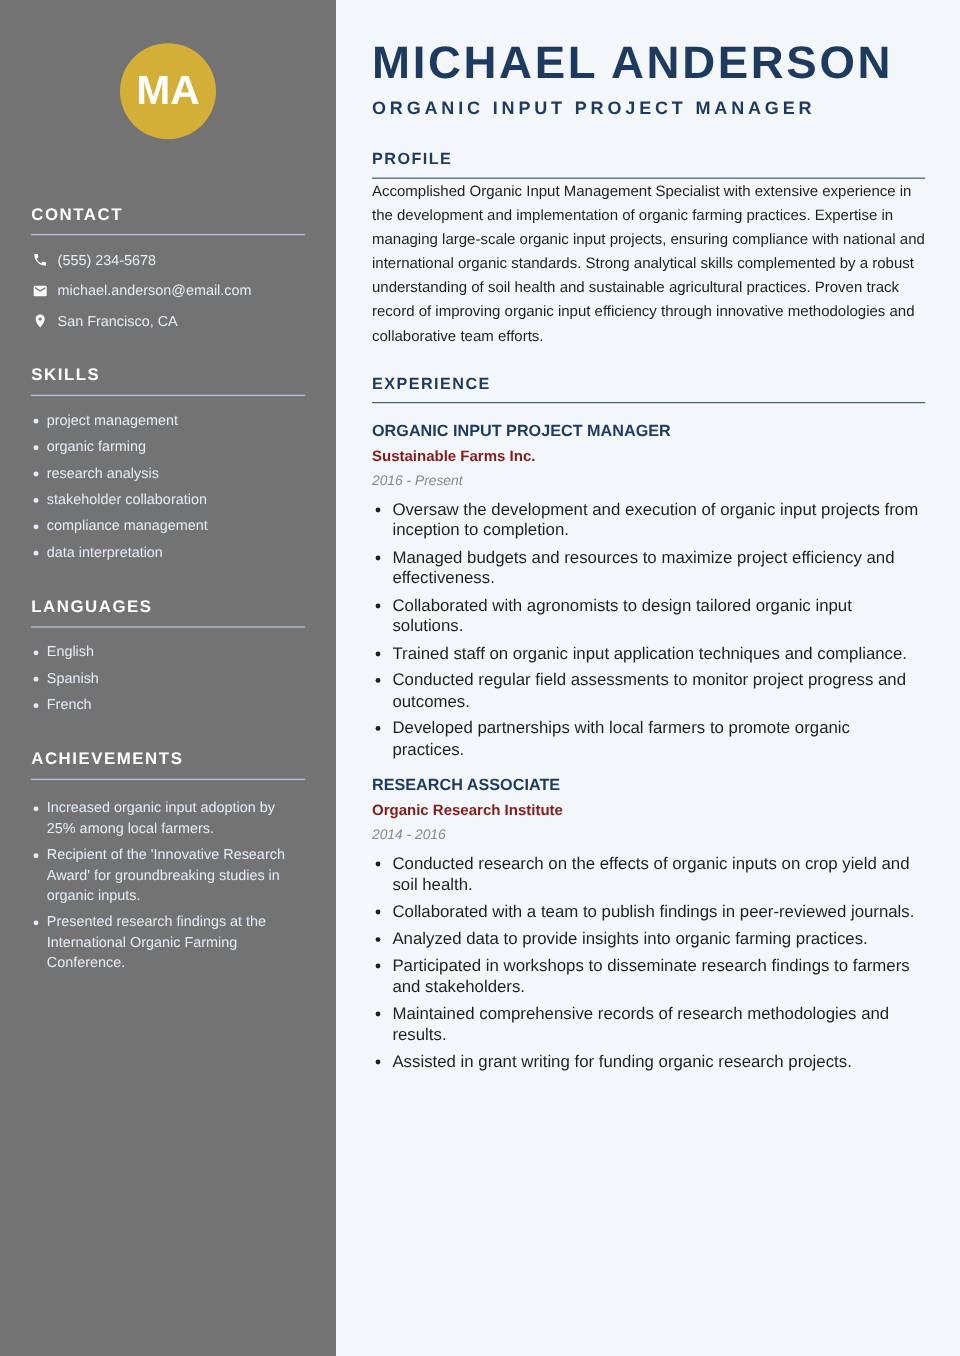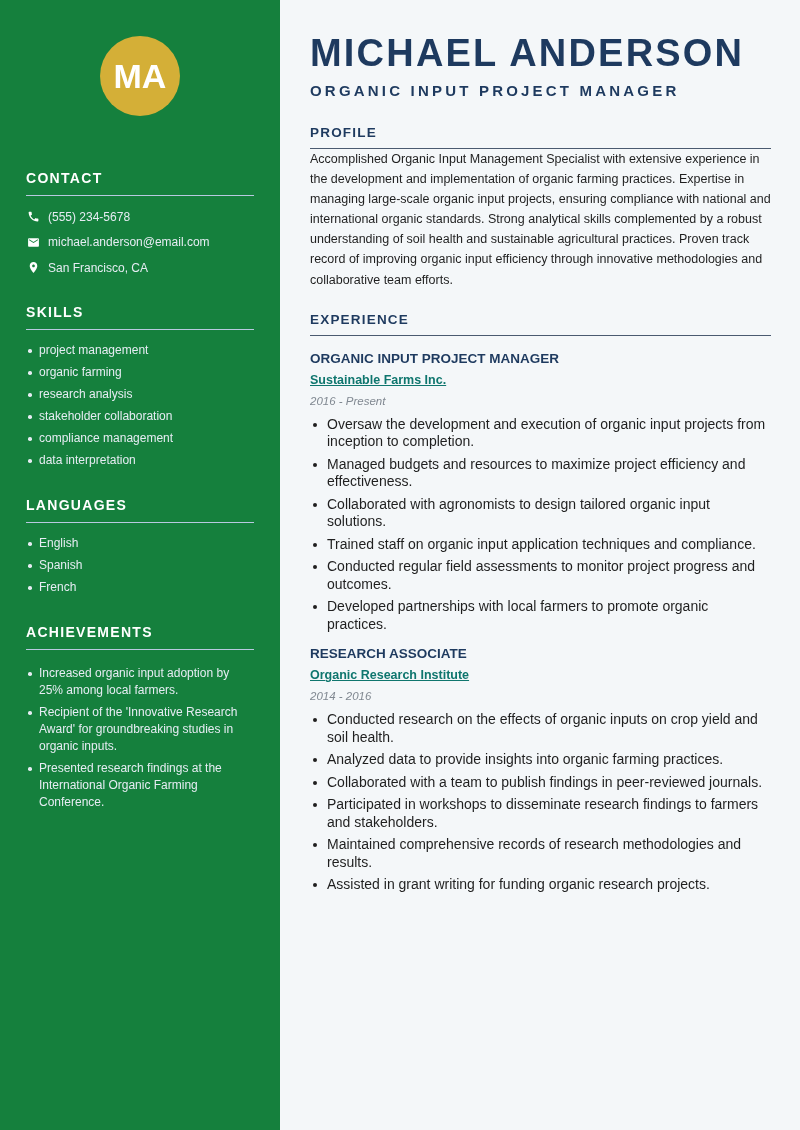--- a/index.html
+++ b/index.html
@@ -9,21 +9,21 @@
       background: #f4f7f9;
       color: #1a1a1a;
       position: relative;
     }
     .page { display: flex; width: 800px; height: 1130px; }
 
     
     .sidebar {
       width: 280px;
       height: 1130px;
-      background: #15803d;
+      background: #737373;
       color: #ffffff;
       padding: 36px 26px 0 26px;
       flex-shrink: 0;
     }
     .avatar-wrap { display: flex; justify-content: center; margin-bottom: 54px; }
     .avatar {
       width: 80px; height: 80px; border-radius: 50%;
       background: #d4af37;
       display: flex; align-items: center; justify-content: center;
       color: #ffffff;
@@ -90,22 +90,22 @@
     .profile-text {
       font-size: 12.5px; line-height: 20.1px; color: #1f1f1f;
       margin-bottom: 22px;
     }
     .job { margin-bottom: 12px; }
     .job-title {
       font-size: 13.5px; font-weight: bold; color: #1e3a5f;
       margin-top: 14px; line-height: 18px;
     }
     .job-company {
-      font-size: 12.5px; font-weight: bold; color: #0f766e;
-      margin-top: 4px; line-height: 17px; text-decoration: underline;
+      font-size: 12.5px; font-weight: bold; color: #7f1d1d;
+      margin-top: 4px; line-height: 17px;
     }
     .job-dates {
       font-size: 11.5px; font-style: italic; color: #808891;
       margin-top: 4px; line-height: 16px; margin-bottom: 7px;
     }
     .job-list { list-style: none; }
     .job-list li {
       position: relative;
       padding-left: 17px;
       font-size: 14px; line-height: 17.7px; color: #1f1f1f;
@@ -212,22 +212,22 @@
           <li>Developed partnerships with local farmers to promote organic practices.</li>
         </ul>
       </div>
 
       <div class="job">
         <div class="job-title" style="margin-top:10px;">RESEARCH ASSOCIATE</div>
         <div class="job-company">Organic Research Institute</div>
         <div class="job-dates">2014 - 2016</div>
         <ul class="job-list">
           <li>Conducted research on the effects of organic inputs on crop yield and soil health.</li>
+          <li>Collaborated with a team to publish findings in peer-reviewed journals.</li>
           <li>Analyzed data to provide insights into organic farming practices.</li>
-          <li>Collaborated with a team to publish findings in peer-reviewed journals.</li>
           <li>Participated in workshops to disseminate research findings to farmers and stakeholders.</li>
           <li>Maintained comprehensive records of research methodologies and results.</li>
           <li>Assisted in grant writing for funding organic research projects.</li>
         </ul>
       </div>
     </section>
   </main>
 </div>
 
 </body></html>

